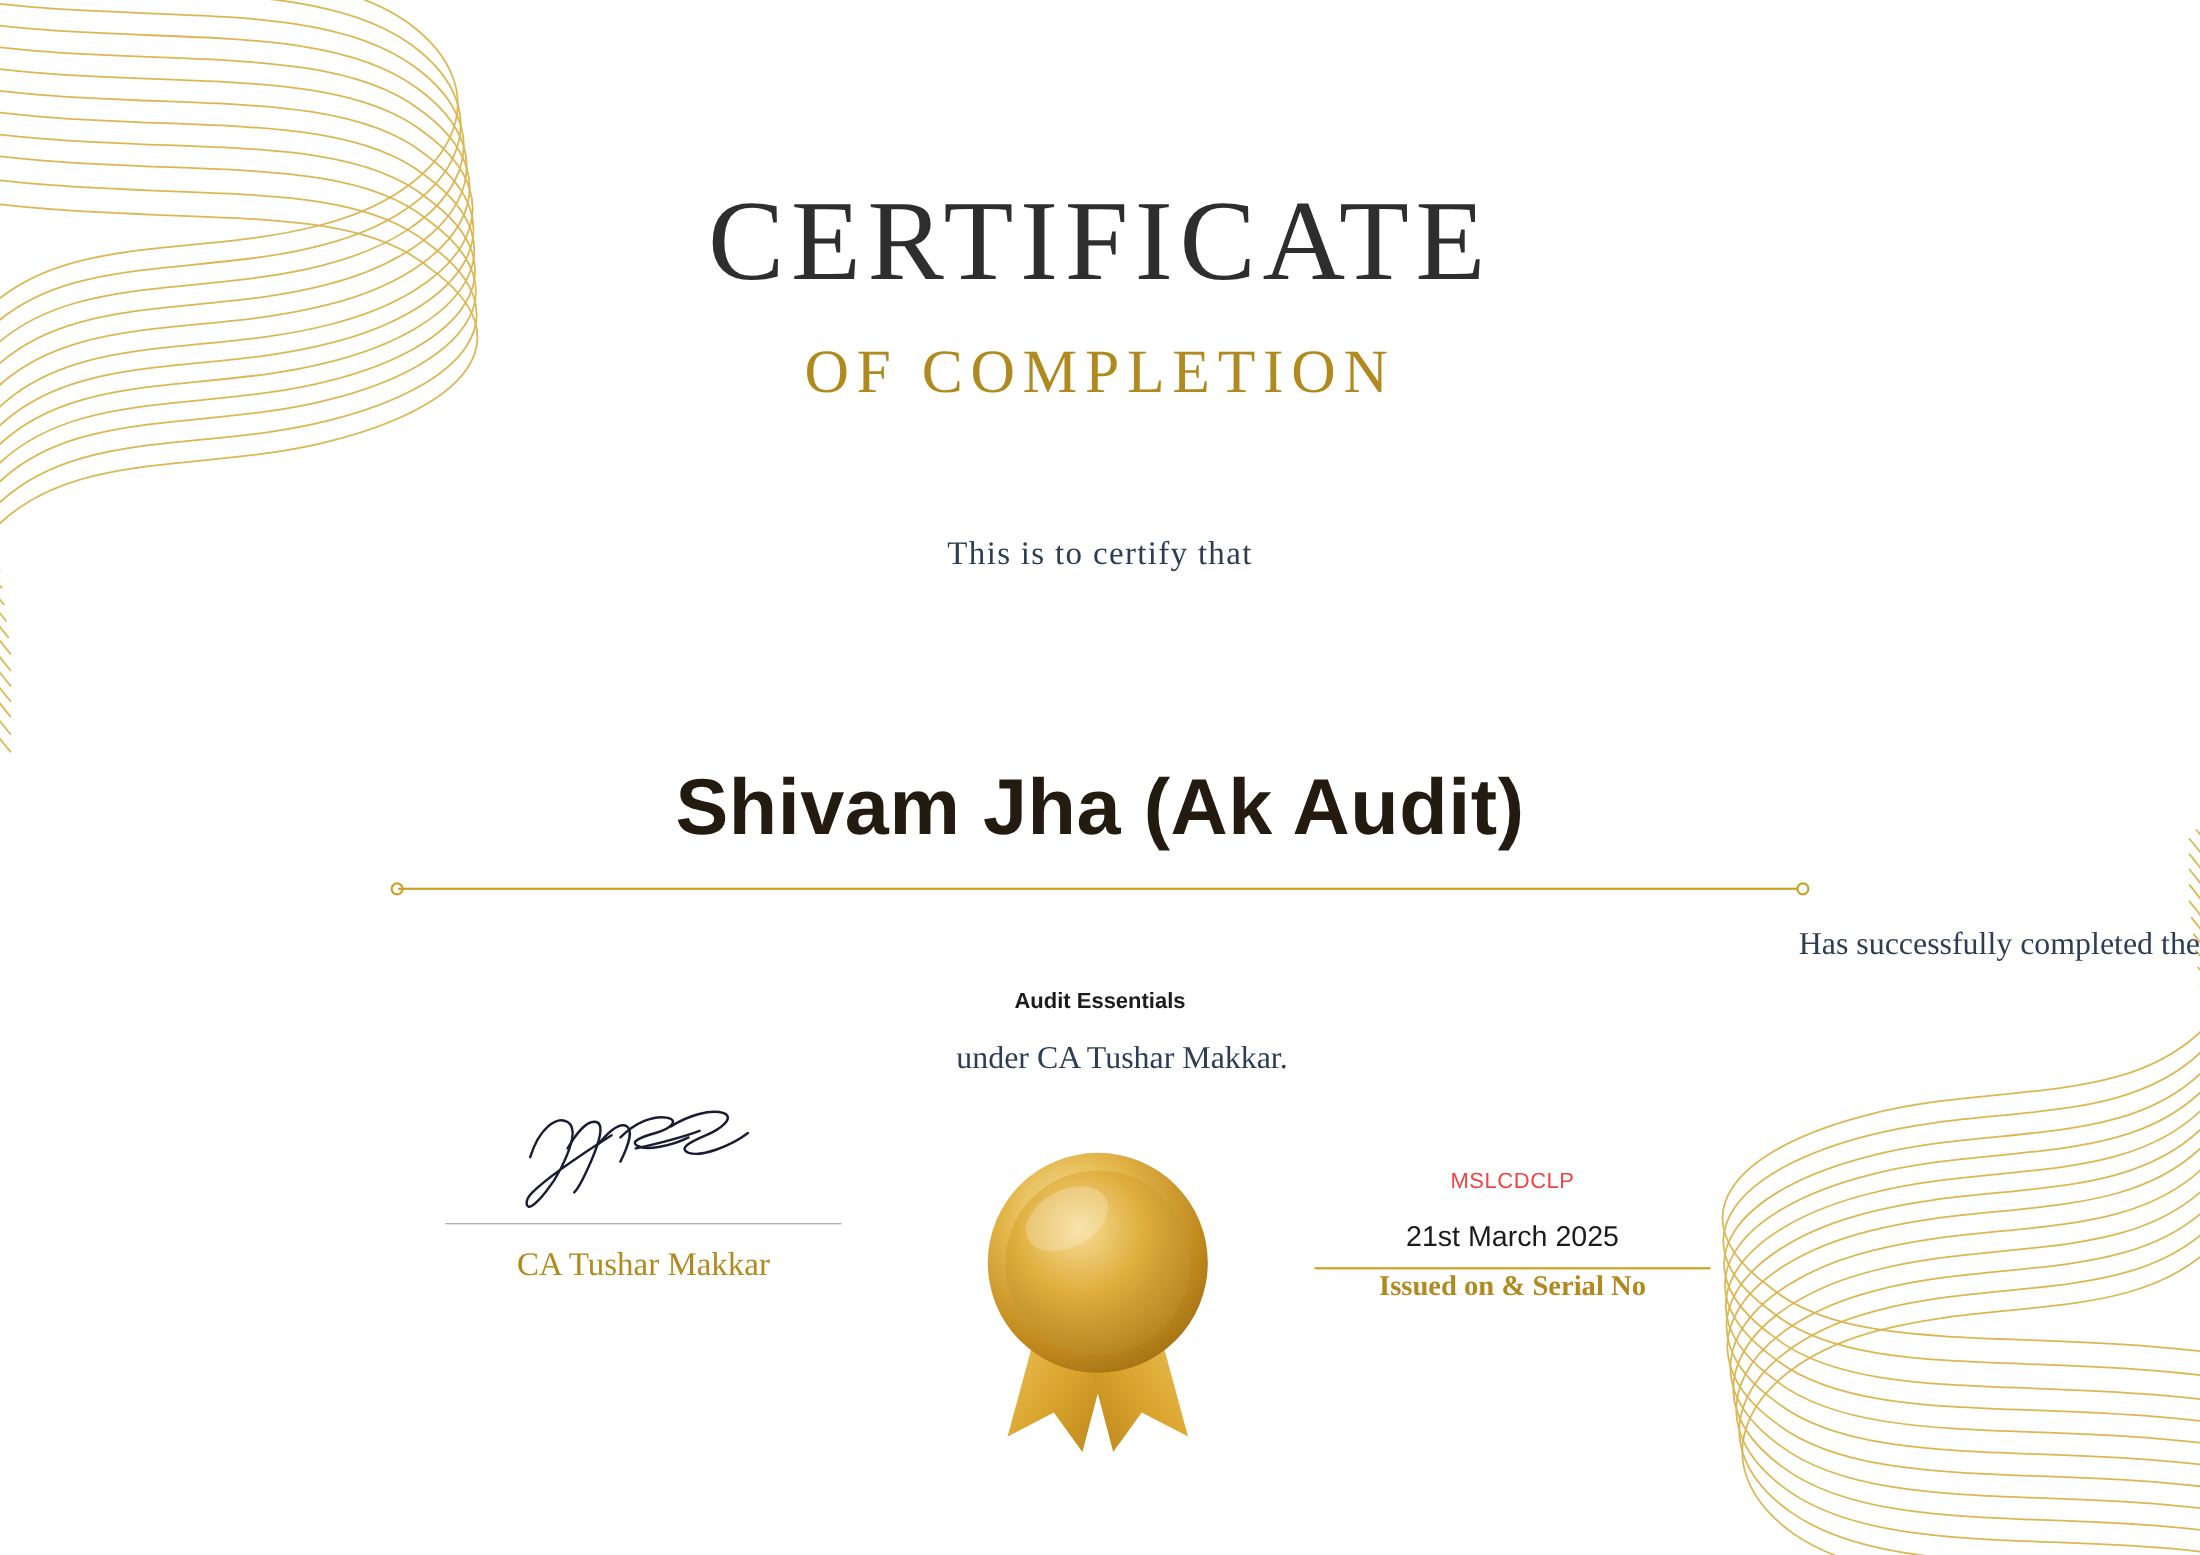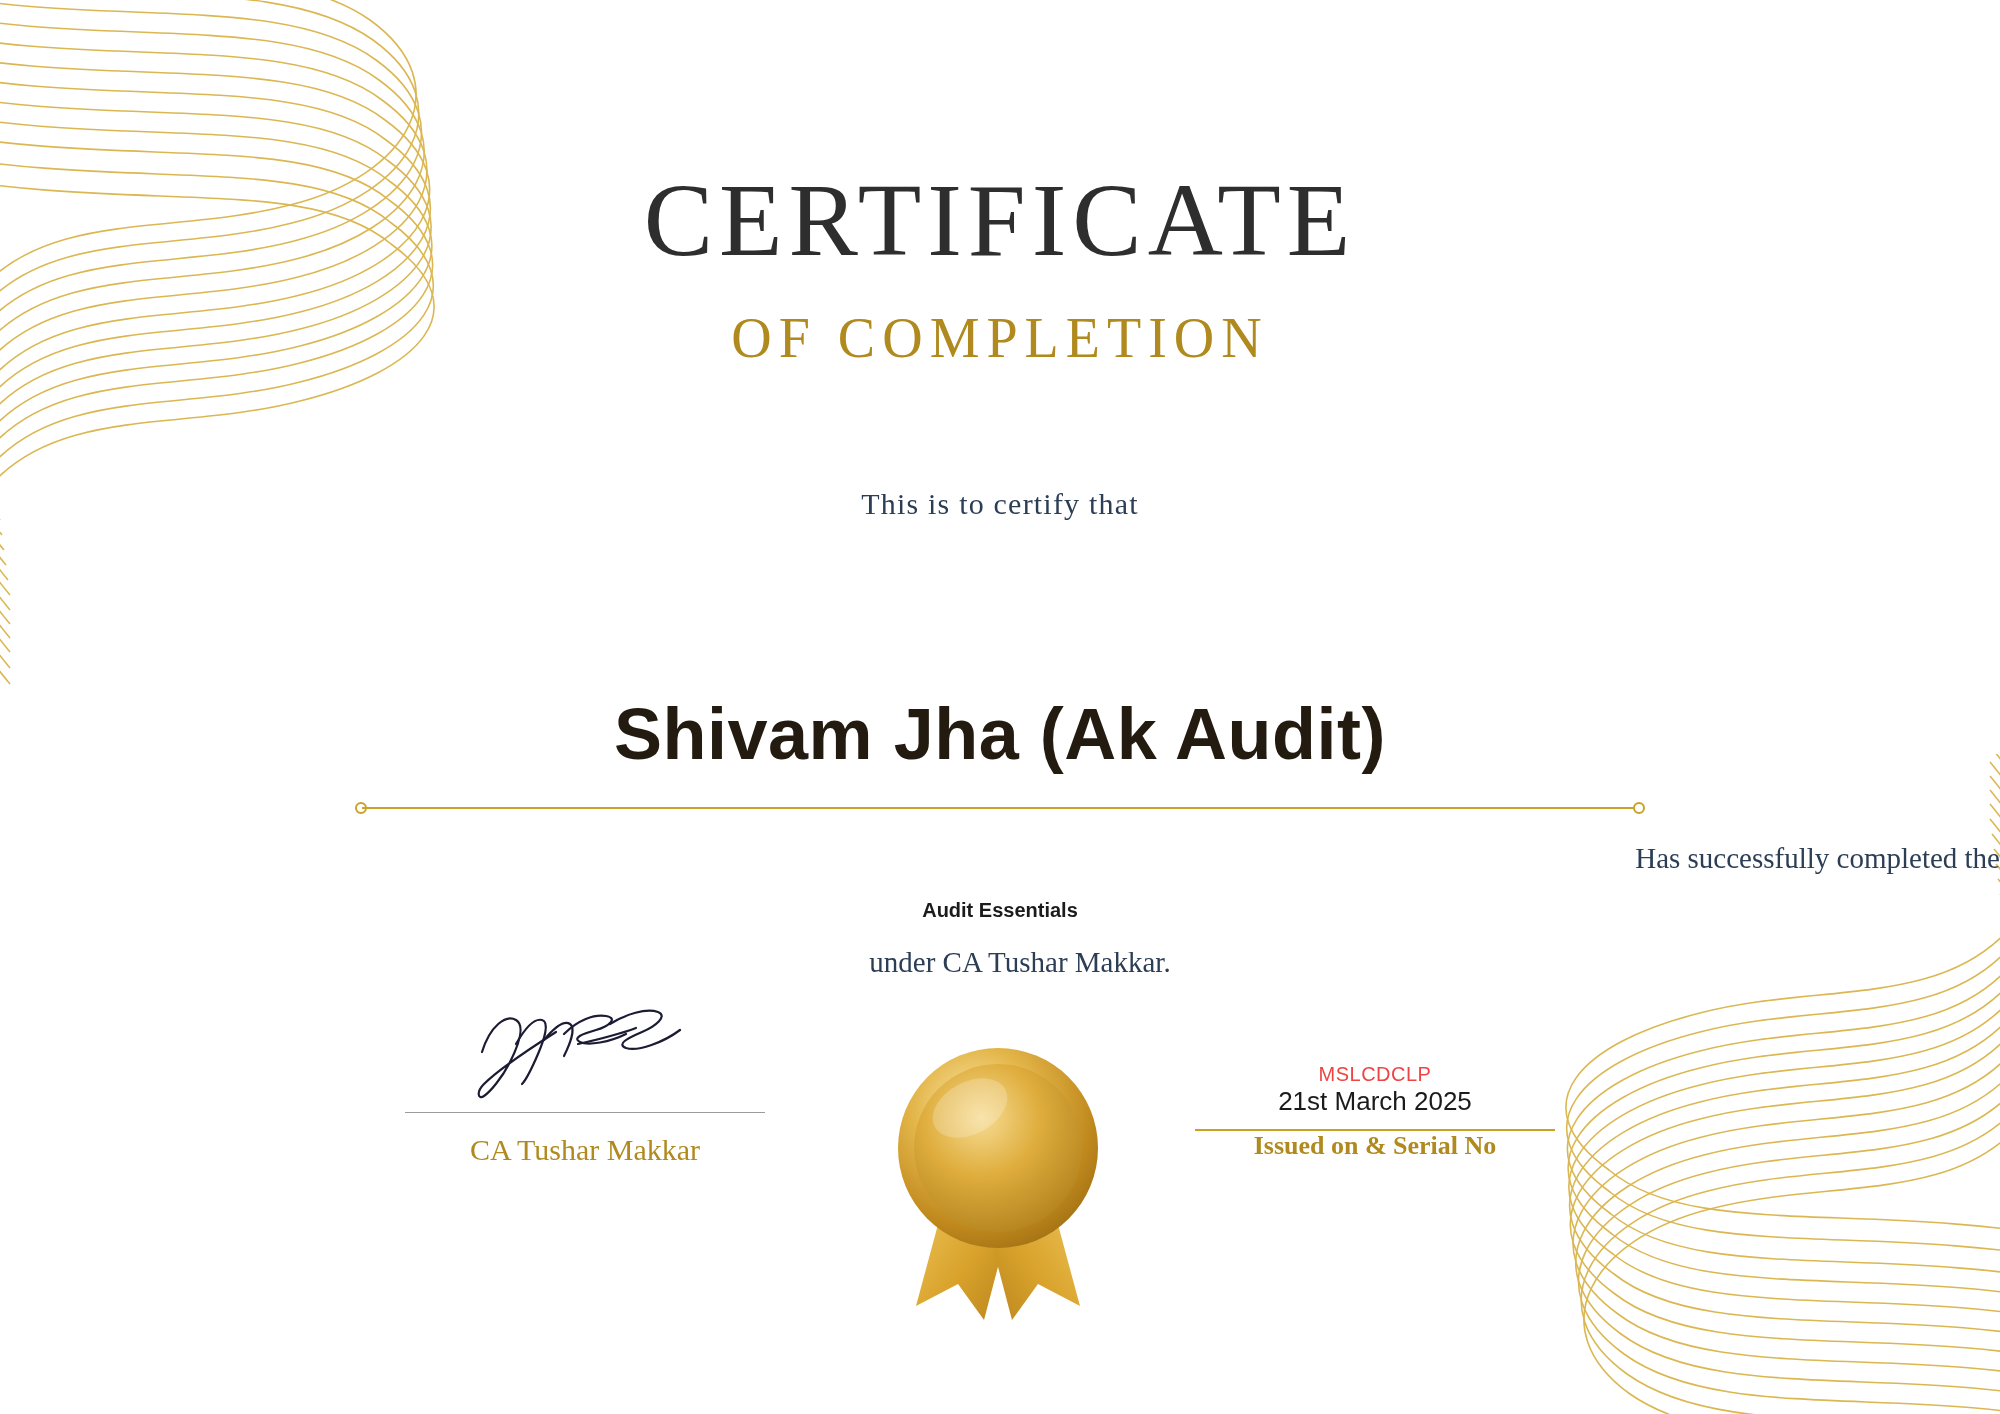--- a/index.html
+++ b/index.html
@@ -184,21 +184,21 @@
     width: 360px;
     text-align: center;
   }
   .issued-serial {
     font-family: "Liberation Sans", sans-serif;
     font-size: 20px;
     color: #ef4444;
     letter-spacing: 0.5px;
   }
   .issued-date {
-    margin-top: 0;
+    margin-top: 23px;
     font-family: "Liberation Sans", sans-serif;
     font-size: 26px;
     color: #1b1b1b;
   }
   .issued-rule {
     width: 360px;
     height: 2px;
     background: #c9a227;
     margin: 12px auto 0 auto;
   }

